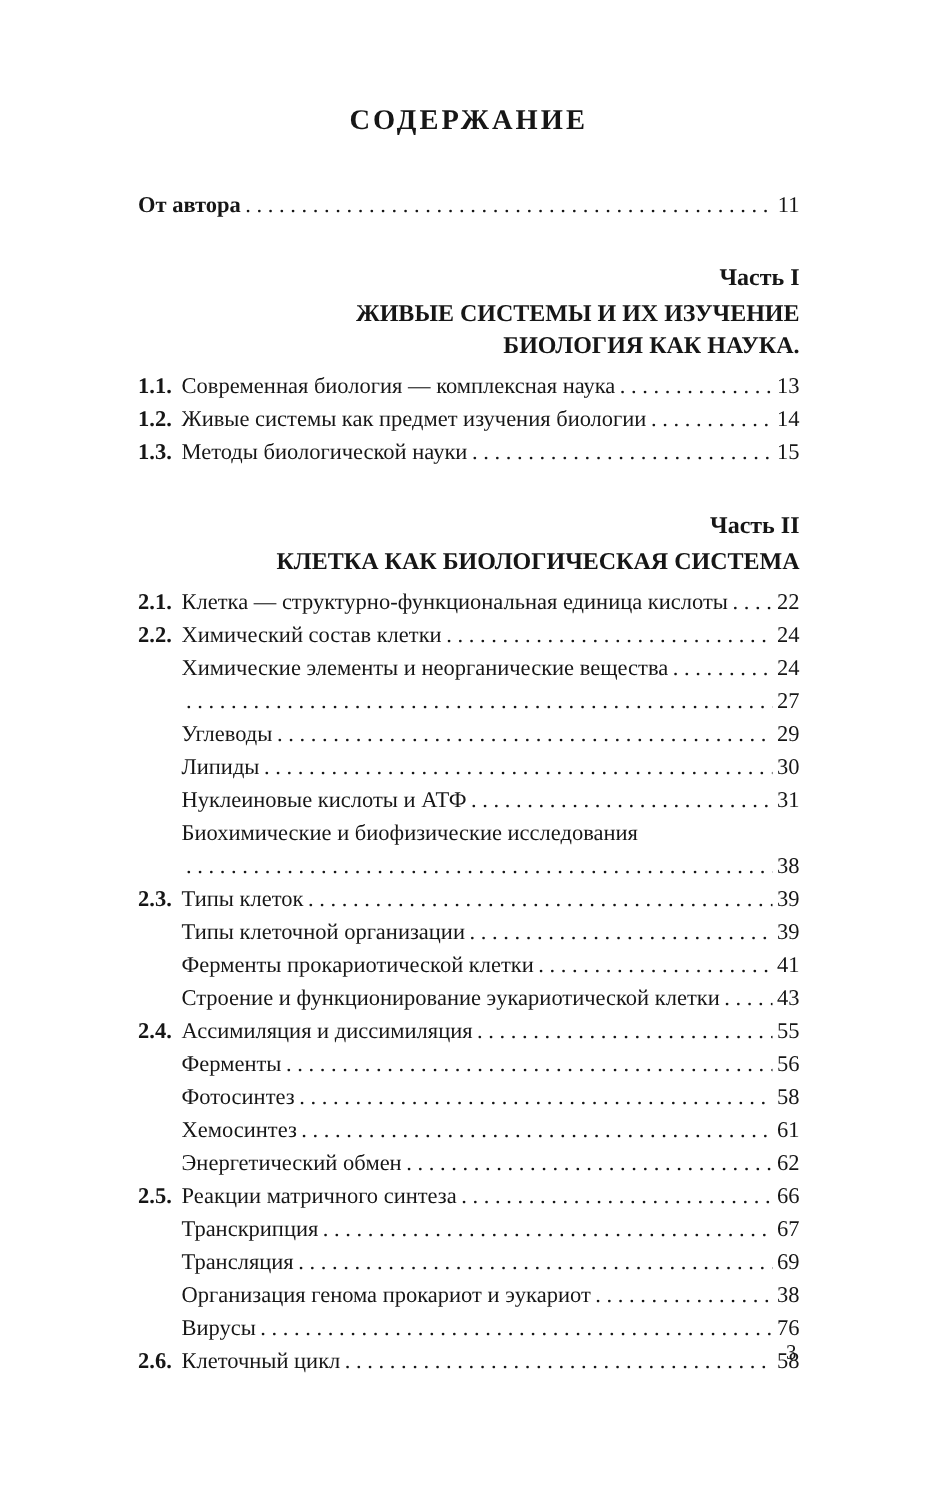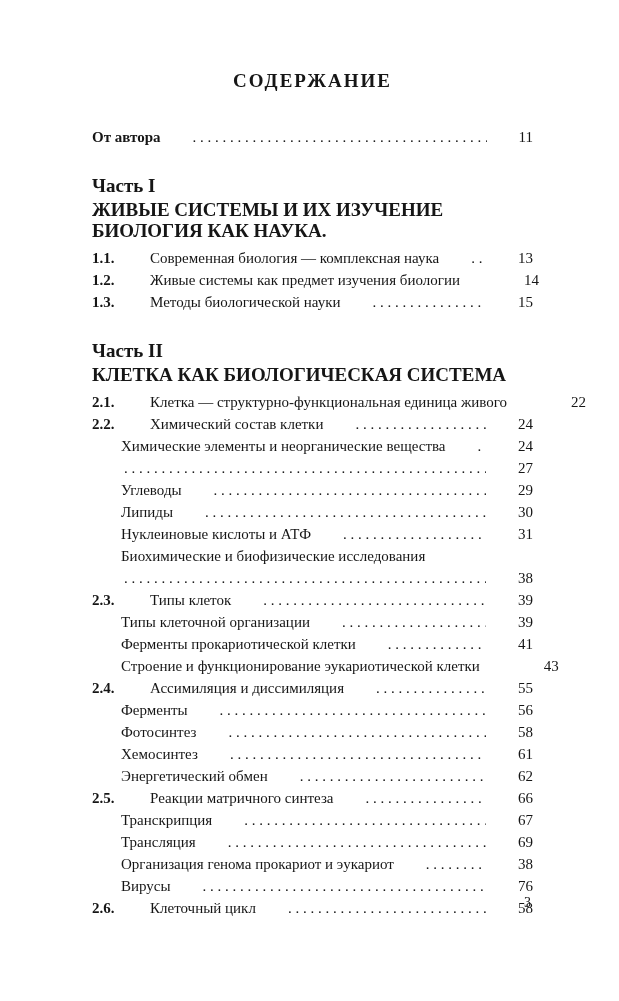--- a/index.html
+++ b/index.html
@@ -23,21 +23,20 @@
     font-size: 19px;
     font-weight: bold;
     letter-spacing: 2px;
     margin: 0 0 34px 0;
   }
   .toc-row {
     display: flex;
     align-items: baseline;
     font-size: 15px;
     line-height: 22px;
-    gap: 29px;
   }
   .toc-row .num {
     flex: none;
     width: 29px;
     font-weight: bold;
   }
   .toc-row.indent-1 {
     padding-left: 29px;
   }
   .toc-row .label {
@@ -54,23 +53,23 @@
     white-space: nowrap;
     margin: 0 3px;
   }
   .toc-row .dots::before {
     content: ". . . . . . . . . . . . . . . . . . . . . . . . . . . . . . . . . . . . . . . . . . . . . . . . . . . . . . . . . . . . . . . . . . . . . . . . . . . . . . . . . . . . . . . . . . . .";
   }
   .toc-row .pg {
     flex: none;
   }
   .heading-block {
-    text-align: left;
-    font-weight: bold;
-    font-size: 19px;
+    text-align: right;
+    font-weight: bold;
+    font-size: 16px;
     margin: 27px 0 6px 0;
   }
   .heading-block .part-label {
     line-height: 22px;
     margin-bottom: 2px;
   }
   .heading-block .part-title {
     line-height: 21px;
   }
   .pagenum {
@@ -113,21 +112,21 @@
         <span class="label">Методы биологической науки</span>
         <span class="dots"></span>
         <span class="pg">15</span>
       </div>
       <div class="heading-block">
         <div class="part-label">Часть II</div>
         <div class="part-title">КЛЕТКА КАК БИОЛОГИЧЕСКАЯ СИСТЕМА</div>
       </div>
       <div class="toc-row indent-0">
         <span class="num">2.1.</span>
-        <span class="label">Клетка — структурно-функциональная единица живого</span>
+        <span class="label">Клетка — структурно-функциональная единица кислоты</span>
         <span class="dots"></span>
         <span class="pg">22</span>
       </div>
       <div class="toc-row indent-0">
         <span class="num">2.2.</span>
         <span class="label">Химический состав клетки</span>
         <span class="dots"></span>
         <span class="pg">24</span>
       </div>
       <div class="toc-row indent-1">

